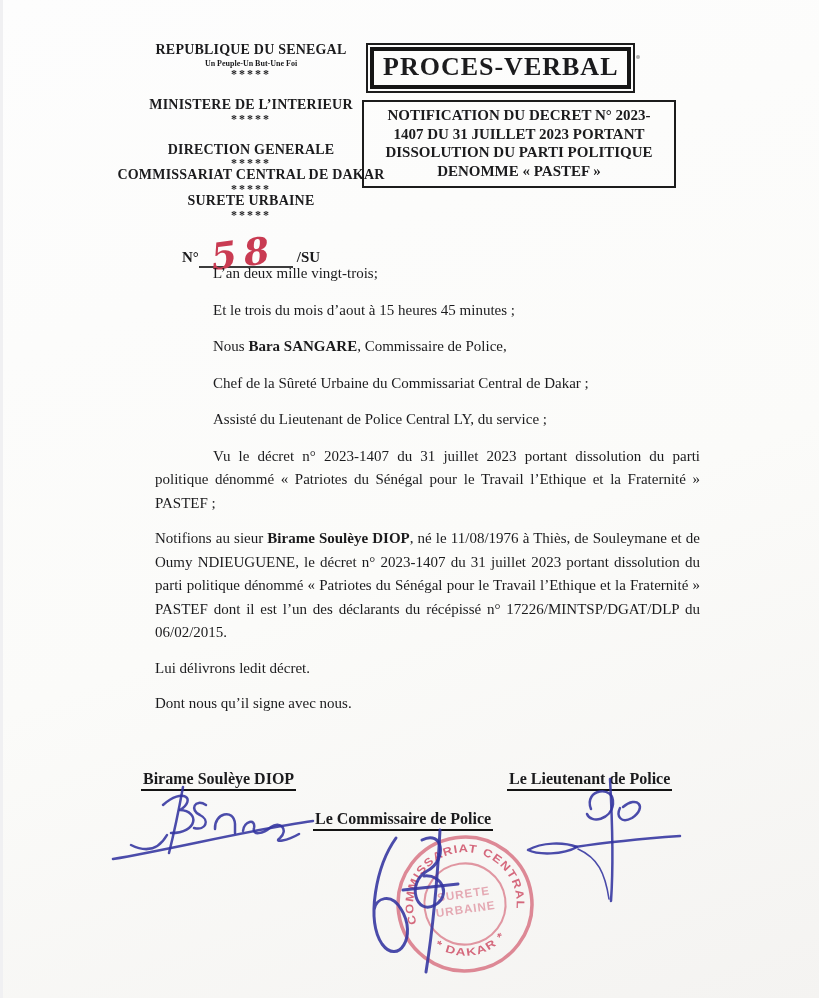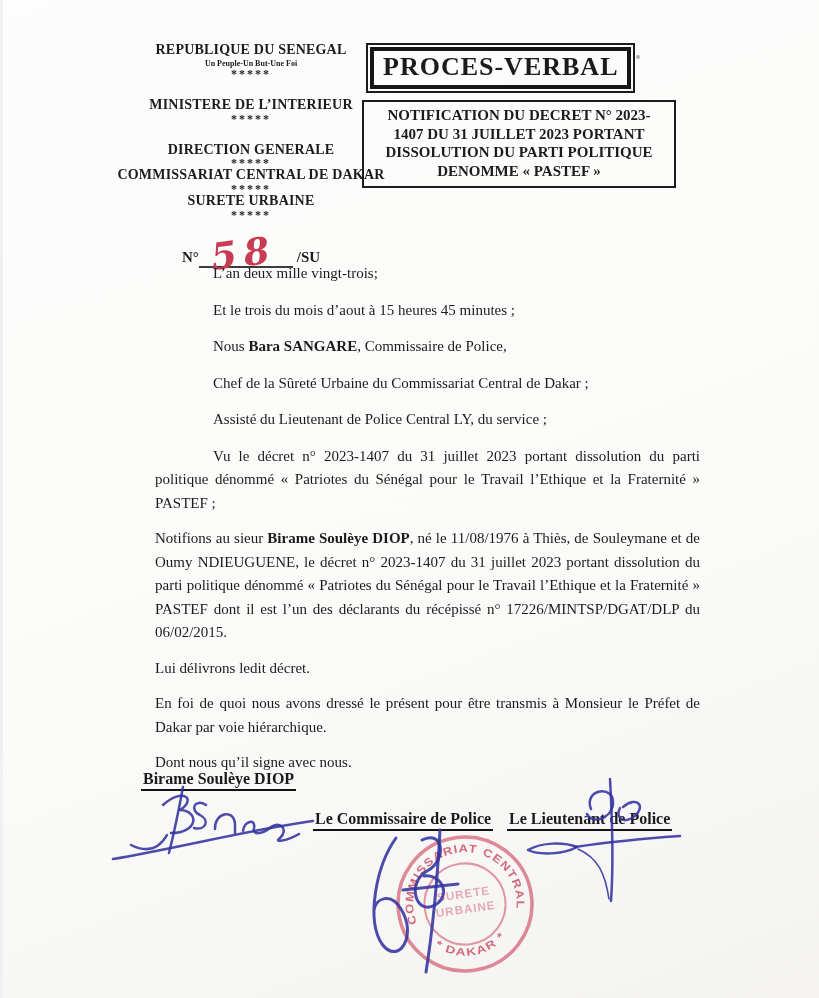--- a/index.html
+++ b/index.html
@@ -42,21 +42,21 @@
   
   .doc-body { position:absolute; left:145px; top:262px; width:545px; font-size:15px;margin-left:10px; }
   .para { margin:0 0 12px; line-height:23.5px; text-align:justify; }
   .op   { margin-bottom:13px; }
   .indent { text-indent:58px; }
   .b { font-weight:bold; }
 
   
   .sig-label { position:absolute; font-size:16px; font-weight:bold; border-bottom:2.2px solid #131313; padding:0 2px 1px; white-space:nowrap; }
   .sig-label-diop { left:141px; top:770px; }
-  .sig-label-lt   { left:507px; top:810px; }
+  .sig-label-lt   { left:507px; top:770px; }
   .sig-label-comm { left:313px; top:810px; }
 
   svg.sig, svg.stamp-svg { position:absolute; }
   .sig-diop { left:103px; top:781px; width:218px; height:88px; }
   .sig-lt   { left:520px; top:775px; width:168px; height:132px; }
   .stamp-svg{ left:394px; top:833px; width:142px; height:142px; z-index:1; }
   .sig-comm { left:358px; top:826px; width:112px; height:150px; z-index:2; }
   .sig path { fill:none; stroke:#32339f; stroke-width:2.5; stroke-linecap:round; stroke-linejoin:round; opacity:.88; }
   .sig-comm path { stroke-width:3; }
   .stamp-svg text { font-family:"Liberation Sans", sans-serif; font-weight:bold; fill:#cf5068; }
@@ -99,21 +99,20 @@
 
   <div class="doc-body">
     <p class="para op indent">L’an deux mille vingt-trois;</p>
     <p class="para op indent">Et le trois du mois d’aout à 15 heures 45 minutes ;</p>
     <p class="para op indent"><span>Nous </span><span class="b">Bara SANGARE</span><span>, Commissaire de Police,</span></p>
     <p class="para op indent">Chef de la Sûreté Urbaine du Commissariat Central de Dakar ;</p>
     <p class="para op indent">Assisté du Lieutenant de Police Central LY, du service ;</p>
     <p class="para indent">Vu le décret n° 2023-1407 du 31 juillet 2023 portant dissolution du parti politique dénommé « Patriotes du Sénégal pour le Travail l’Ethique et la Fraternité » PASTEF ;</p>
     <p class="para"><span>Notifions au sieur </span><span class="b">Birame Soulèye DIOP</span><span>, né le 11/08/1976 à Thiès, de Souleymane et de Oumy NDIEUGUENE, le décret n° 2023-1407 du 31 juillet 2023 portant dissolution du parti politique dénommé « Patriotes du Sénégal pour le Travail l’Ethique et la Fraternité » PASTEF dont il est l’un des déclarants du récépissé n° 17226/MINTSP/DGAT/DLP du 06/02/2015.</span></p>
     <p class="para">Lui délivrons ledit décret.</p>
-    <p class="para">En foi de quoi nous avons dressé le présent pour être transmis à Monsieur le Préfet de Dakar par voie hiérarchique.</p>
     <p class="para">Dont nous qu’il signe avec nous.</p>
   </div>
 
   <div class="sig-label sig-label-diop">Birame Soulèye DIOP</div>
   <div class="sig-label sig-label-lt">Le Lieutenant de Police</div>
   <div class="sig-label sig-label-comm">Le Commissaire de Police</div>
 
   <svg class="sig sig-diop" viewBox="0 0 218 88">
     <path d="M 10,78 C 70,68 150,48 210,40"></path>
     <path d="M 28,64 C 44,72 56,68 64,54"></path>

